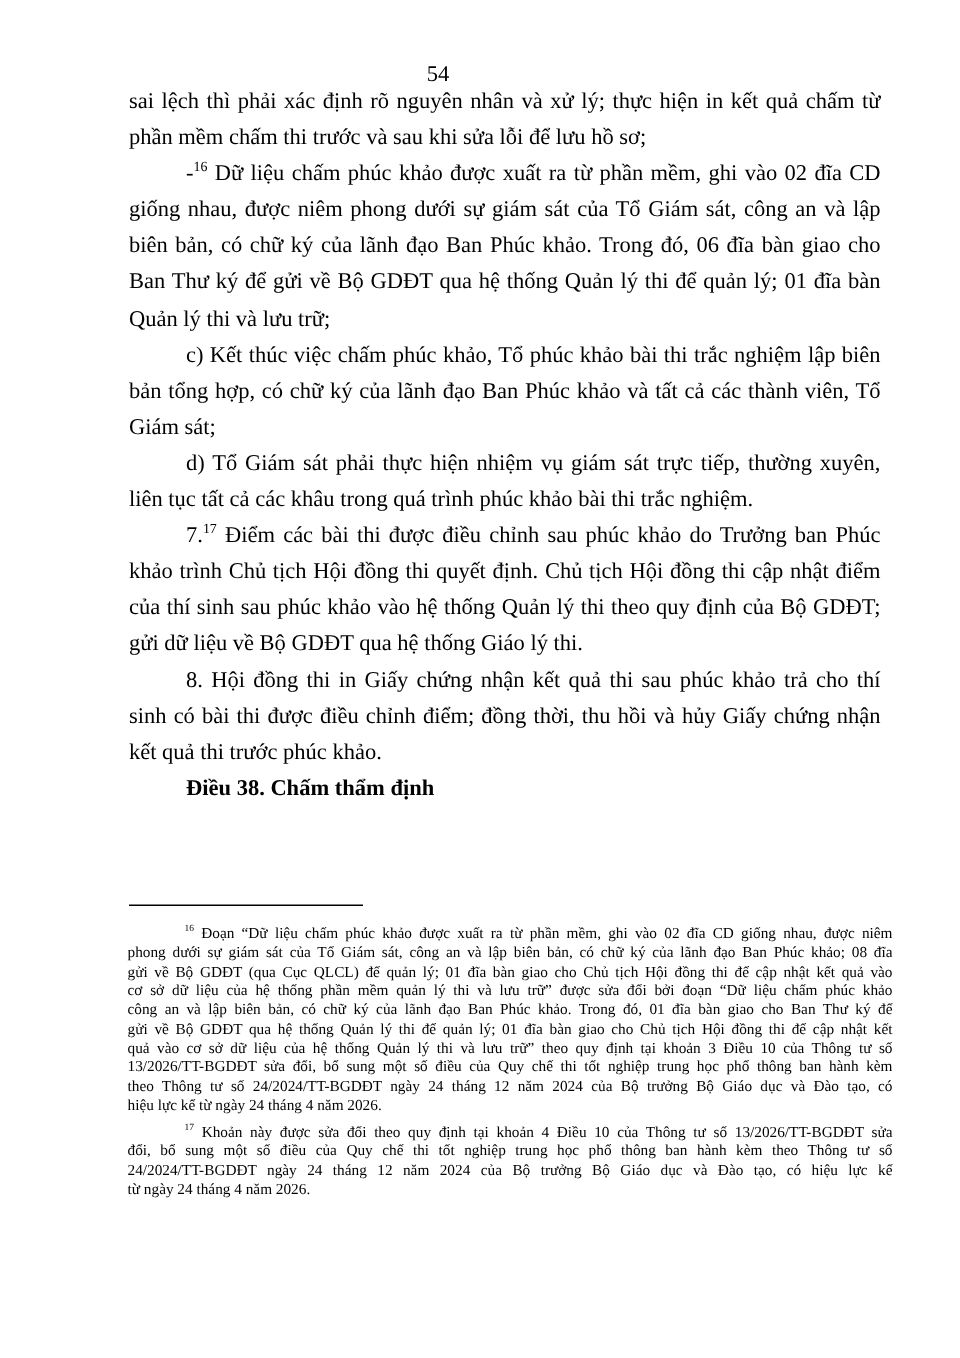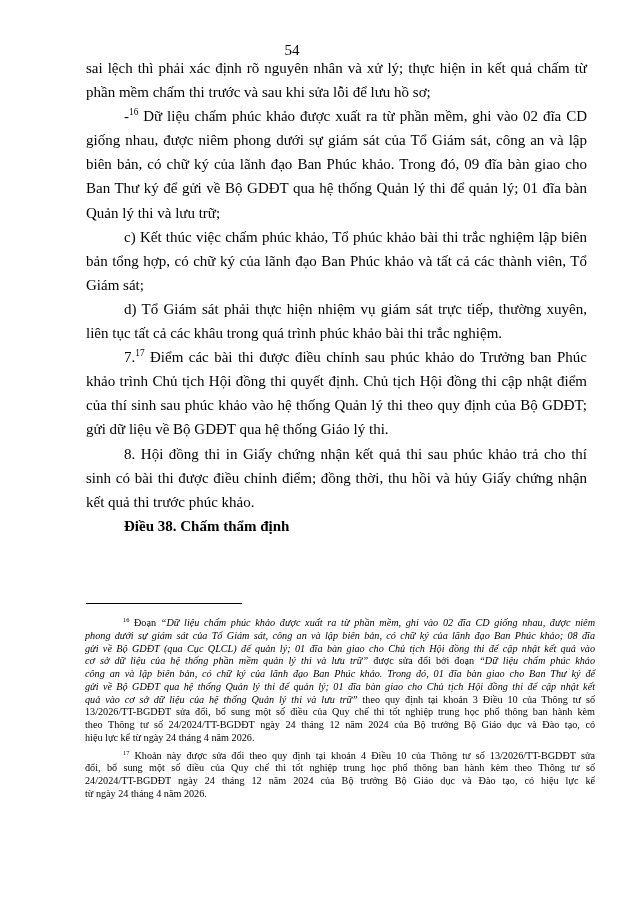--- a/index.html
+++ b/index.html
@@ -38,21 +38,21 @@
     text-align-last: left;
     -moz-text-align-last: left;
   }
   .line.indent { padding-left: 38px; }
   .line.bold { font-weight: bold; }
   sup {
     font-size: 0.62em;
     line-height: 0;
     vertical-align: super;
   }
-  .it { font-style: italic; }
+  .it { }
   .footnote-sep {
     position: absolute;
     left: 86px; top: 603px;
     width: 156px; height: 0;
     border-top: 1.6px solid #000000;
   }
   .footnotes {
     position: absolute;
     left: 85px; top: 617px; width: 510px;
     font-size: 10.2px;
@@ -63,21 +63,21 @@
 </head>
 <body>
 
 <div class="page">
   <div class="page-number">54</div>
   <div class="body-text" id="body-lines">
       <div class="line"><span>sai lệch thì phải xác định rõ nguyên nhân và xử lý; thực hiện in kết quả chấm từ</span></div>
       <div class="line end"><span>phần mềm chấm thi trước và sau khi sửa lỗi để lưu hồ sơ;</span></div>
       <div class="line indent"><span>-</span><sup>16</sup><span> Dữ liệu chấm phúc khảo được xuất ra từ phần mềm, ghi vào 02 đĩa CD</span></div>
       <div class="line"><span>giống nhau, được niêm phong dưới sự giám sát của Tổ Giám sát, công an và lập</span></div>
-      <div class="line"><span>biên bản, có chữ ký của lãnh đạo Ban Phúc khảo. Trong đó, 09 đĩa bàn giao cho</span></div>
+      <div class="line"><span>biên bản, có chữ ký của lãnh đạo Ban Phúc khảo. Trong đó, 06 đĩa bàn giao cho</span></div>
       <div class="line"><span>Ban Thư ký để gửi về Bộ GDĐT qua hệ thống Quản lý thi để quản lý; 01 đĩa bàn</span></div>
       <div class="line end"><span>Quản lý thi và lưu trữ;</span></div>
       <div class="line indent"><span>c) Kết thúc việc chấm phúc khảo, Tổ phúc khảo bài thi trắc nghiệm lập biên</span></div>
       <div class="line"><span>bản tổng hợp, có chữ ký của lãnh đạo Ban Phúc khảo và tất cả các thành viên, Tổ</span></div>
       <div class="line end"><span>Giám sát;</span></div>
       <div class="line indent"><span>d) Tổ Giám sát phải thực hiện nhiệm vụ giám sát trực tiếp, thường xuyên,</span></div>
       <div class="line end"><span>liên tục tất cả các khâu trong quá trình phúc khảo bài thi trắc nghiệm.</span></div>
       <div class="line indent"><span>7.</span><sup>17</sup><span> Điểm các bài thi được điều chỉnh sau phúc khảo do Trưởng ban Phúc</span></div>
       <div class="line"><span>khảo trình Chủ tịch Hội đồng thi quyết định. Chủ tịch Hội đồng thi cập nhật điểm</span></div>
       <div class="line"><span>của thí sinh sau phúc khảo vào hệ thống Quản lý thi theo quy định của Bộ GDĐT;</span></div>

